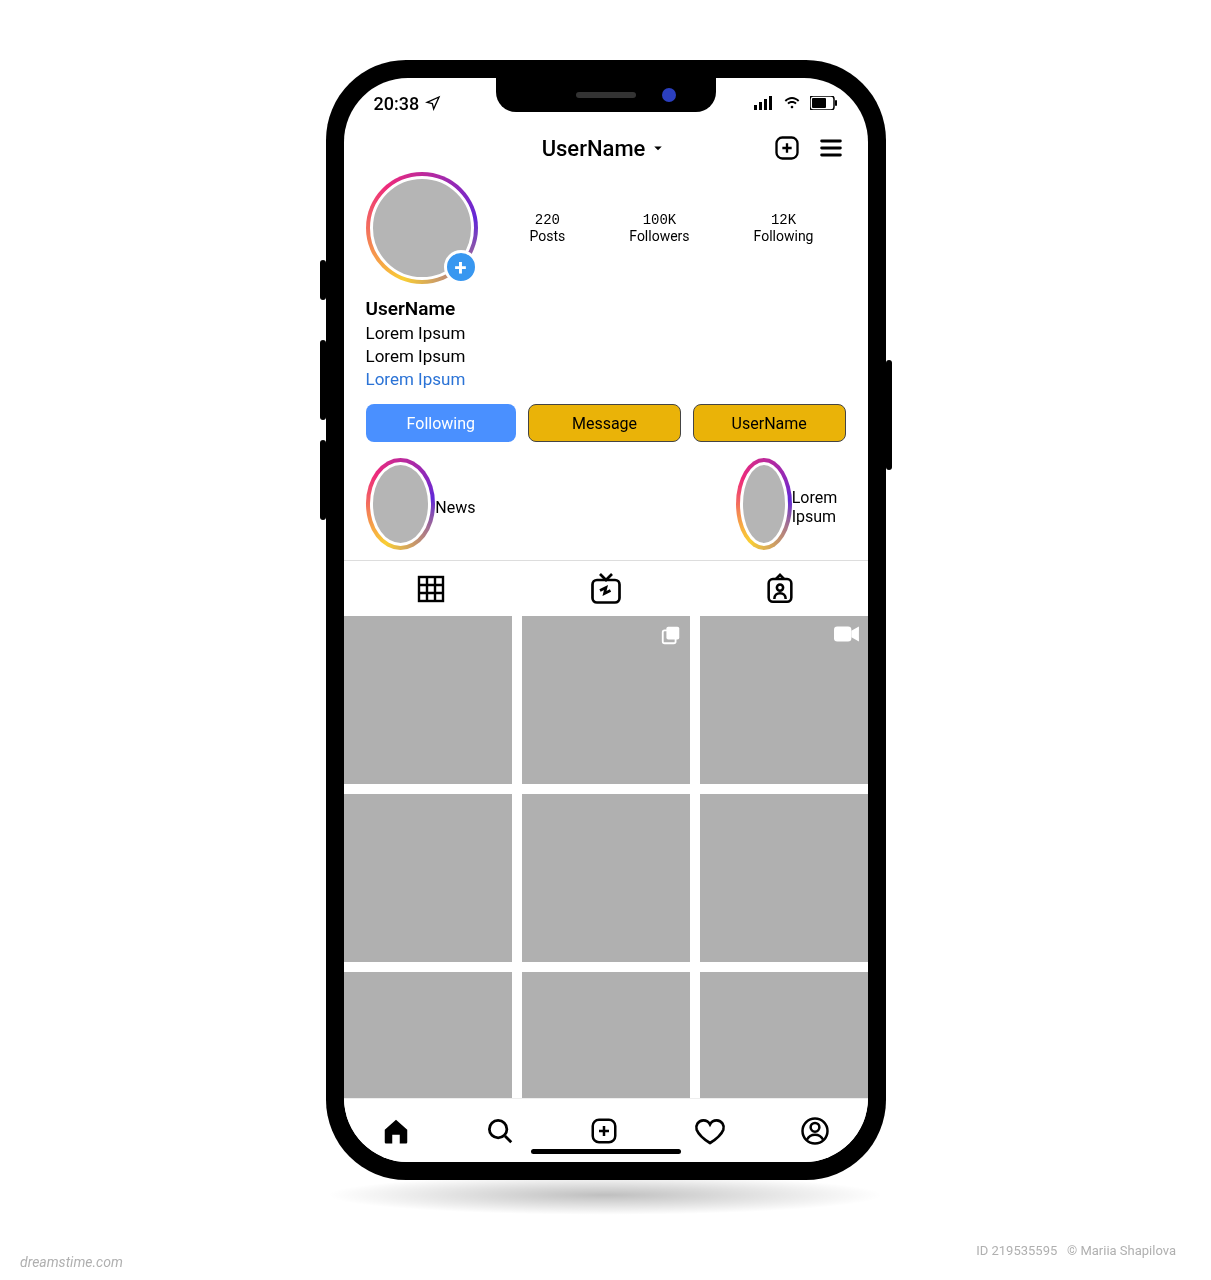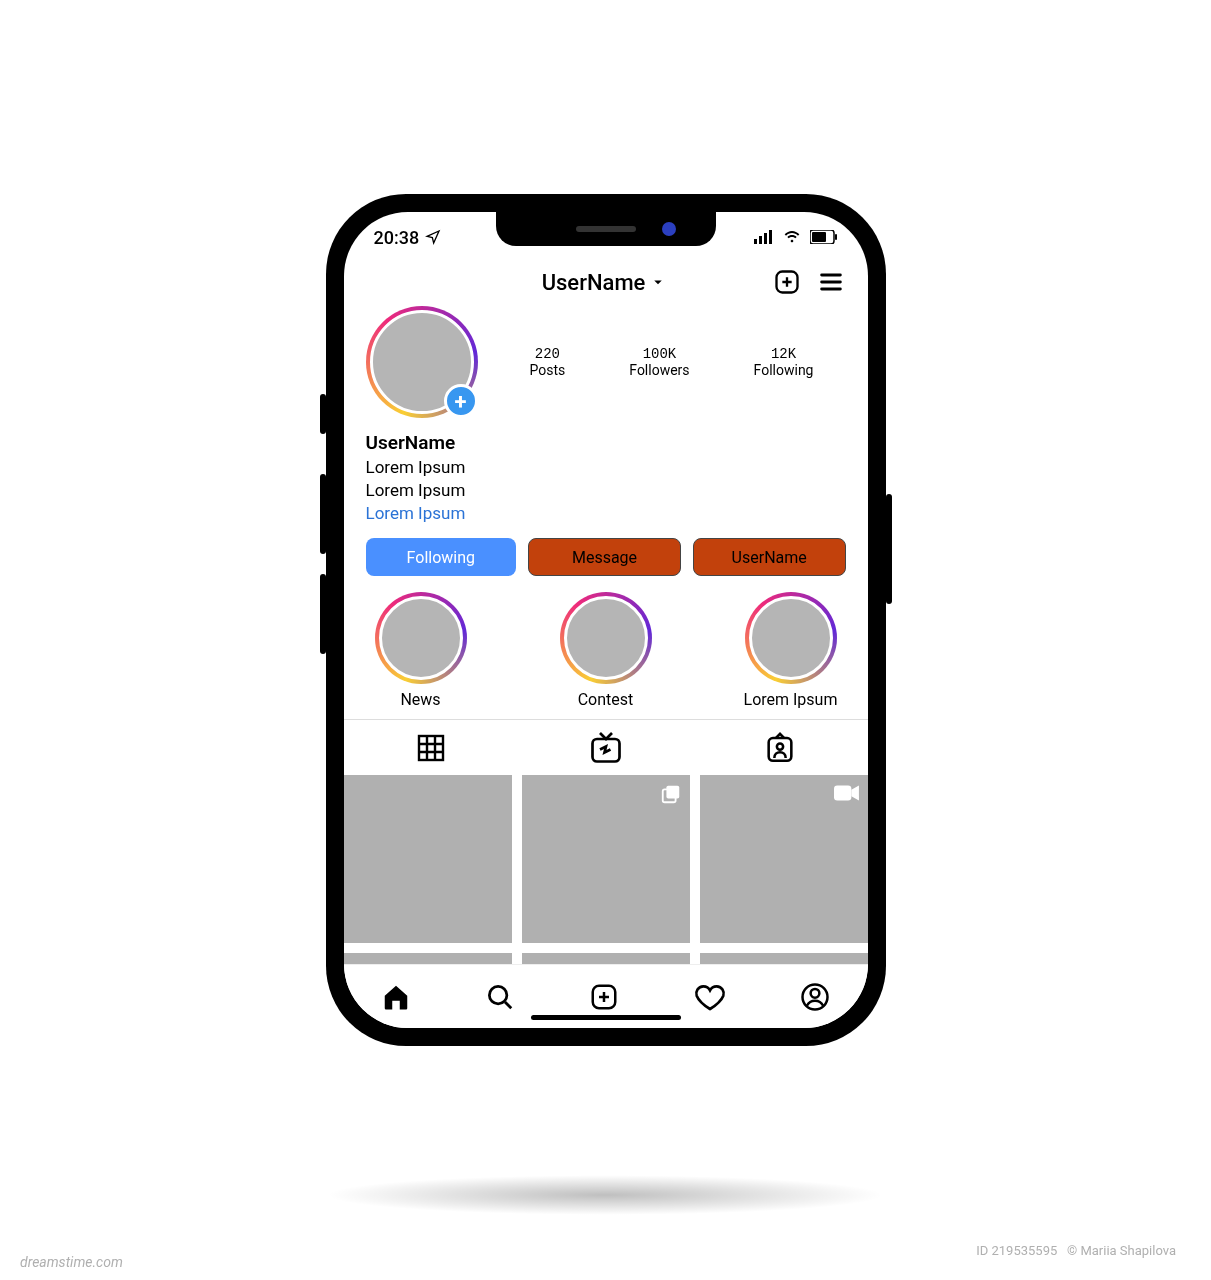--- a/index.html
+++ b/index.html
@@ -17,21 +17,21 @@
     position: absolute;
     width: 560px;
     height: 40px;
     background: radial-gradient(ellipse, rgba(0,0,0,0.25) 0%, rgba(0,0,0,0) 70%);
     top: 1175px;
     left: 325px;
     border-radius: 50%;
   }
   .phone {
     width: 560px;
-    height: 852px;
+    height: 1120px;
     background: #000;
     border-radius: 80px;
     padding: 18px;
     position: relative;
     margin-top: -40px;
   }
   .side-btn {
     position: absolute;
     background: #000;
     border-radius: 3px;
@@ -111,24 +111,24 @@
     display:flex;align-items:center;justify-content:center;
     color:#fff; font-size:22px; font-weight:bold;
   }
   .stats { flex:1; display:flex; justify-content:space-around; text-align:center;}
   .stat .num { font-size:14px;font-family:Liberation Mono, monospace; }
   .stat .lbl { font-size:14px; }
   .bio { padding: 12px 22px 14px; font-size:17px; line-height:1.35;}
   .bio .uname { font-weight:600; font-size:19px;}
   .bio .link { color:#2b73d6;}
   .btn-row { display:flex; gap:12px; padding:0 22px 16px;}
-  .btn { flex:1; height:38px; border-radius:8px; border:1.5px solid #444; background:#c2410c; font-size:16px; display:flex;align-items:center;justify-content:center; cursor:pointer;}
+  .btn { flex:1; height:38px; border-radius:8px; border:1.5px solid #444; background:#eab308; font-size:16px; display:flex;align-items:center;justify-content:center; cursor:pointer;}
   .btn.primary { background:#4a90ff; color:#fff; border:none;}
   .highlights { display:flex; justify-content:space-between; padding:0 22px 10px;}
-  .hl { display:flex; flex-direction:column; align-items:center; width:110px;}
+  .hl { display:flex; flex-direction:row; align-items:center; width:110px;}
   .hl .ring { width:92px; height:92px; border-radius:50%; background:conic-gradient(from 200deg,#f9ce34,#ee2a7b,#6228d7,#f9ce34); padding:4px;}
   .hl .ring-inner{ width:100%;height:100%;border-radius:50%;background:#b5b5b5; border:3px solid #fff;}
   .hl .lbl { font-size:16px; margin-top:6px;}
   .tabs { display:flex; border-top:1px solid #ddd; height:56px;}
   .tab { flex:1; display:flex; align-items:center; justify-content:center;}
   .grid { flex:1; display:grid; grid-template-columns:repeat(3,1fr); gap:10px; padding:0; background:#fff; overflow:hidden;}
   .cell { background:#b0b0b0; aspect-ratio:1; position:relative;}
   .cell .overlay { position:absolute; top:8px; right:8px; color:#fff;}
   .bottom-nav { height:64px; background:#fff; display:flex; align-items:center; justify-content:space-around; border-top:1px solid #eee;}
   .home-ind { position:absolute; bottom:8px; left:50%; transform:translateX(-50%); width:150px; height:5px; background:#000; border-radius:3px;}
@@ -233,26 +233,20 @@
       <div class="hl">
           <div class="ring">
             <div class="ring-inner"></div>
           </div>
           <div class="lbl">News</div>
         </div>
       <div class="hl">
           <div class="ring">
             <div class="ring-inner"></div>
           </div>
-          <div class="lbl">Contest</div>
-        </div>
-      <div class="hl">
-          <div class="ring">
-            <div class="ring-inner"></div>
-          </div>
           <div class="lbl">Lorem Ipsum</div>
         </div>
     </div>
 
     <div class="tabs">
       <div class="tab">
         <svg width="32" height="32" viewBox="0 0 24 24" fill="none" stroke="#000" stroke-width="1.8">
             <rect x="3" y="3" width="18" height="18"></rect>
             <path d="M9 3v18M15 3v18M3 9h18M3 15h18"></path>
           </svg>

